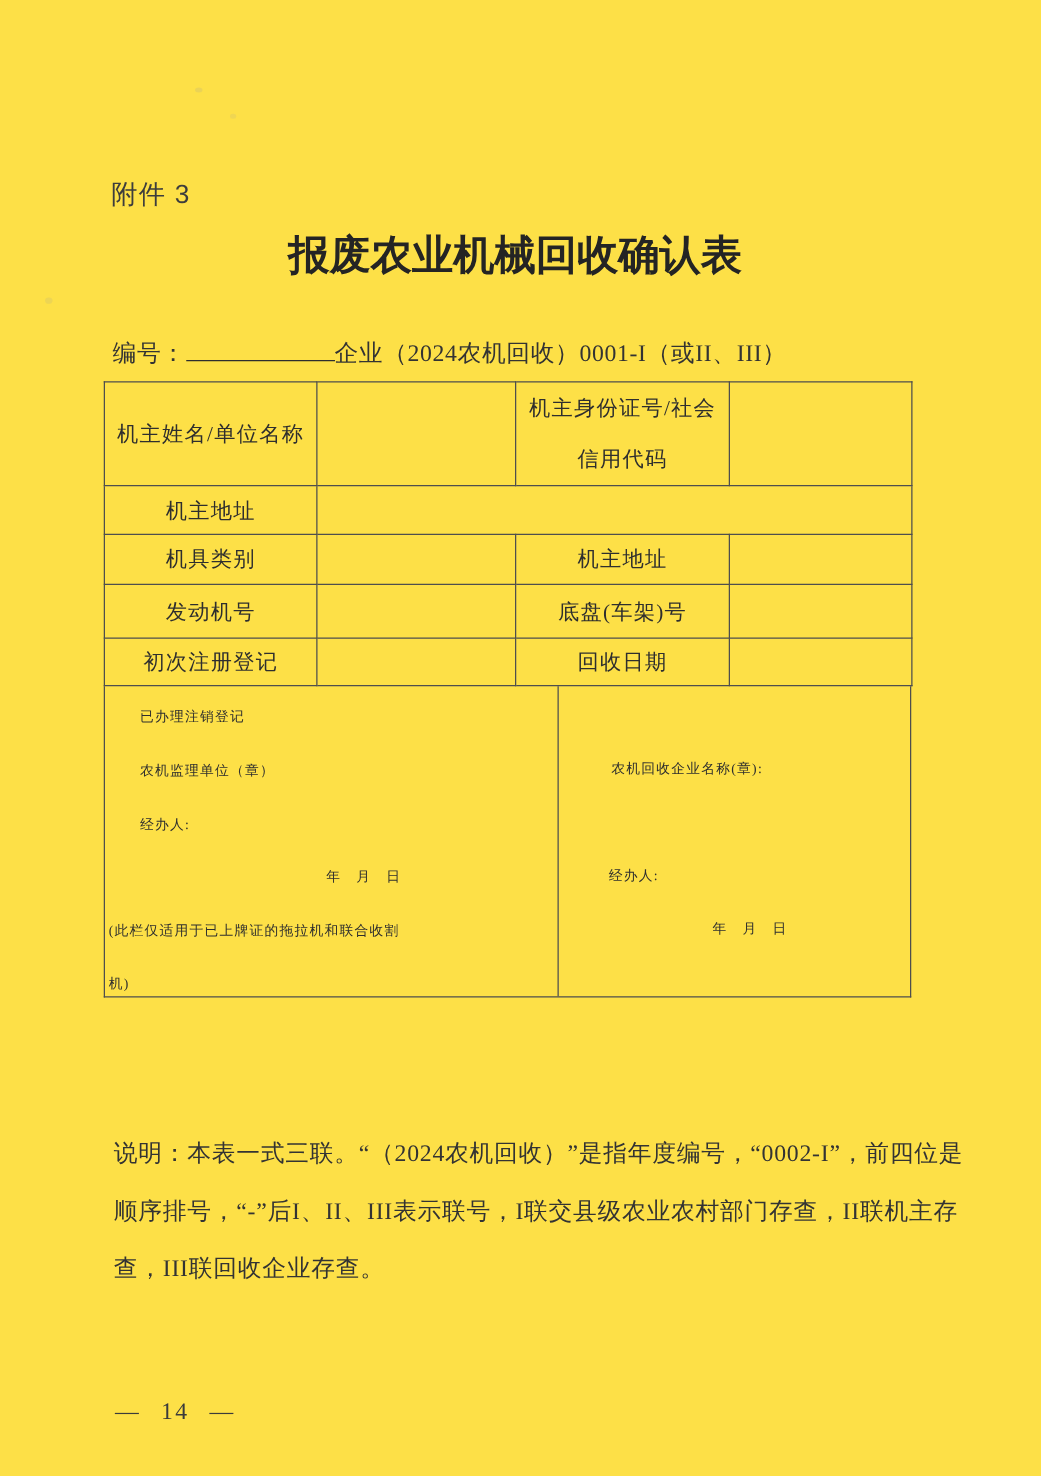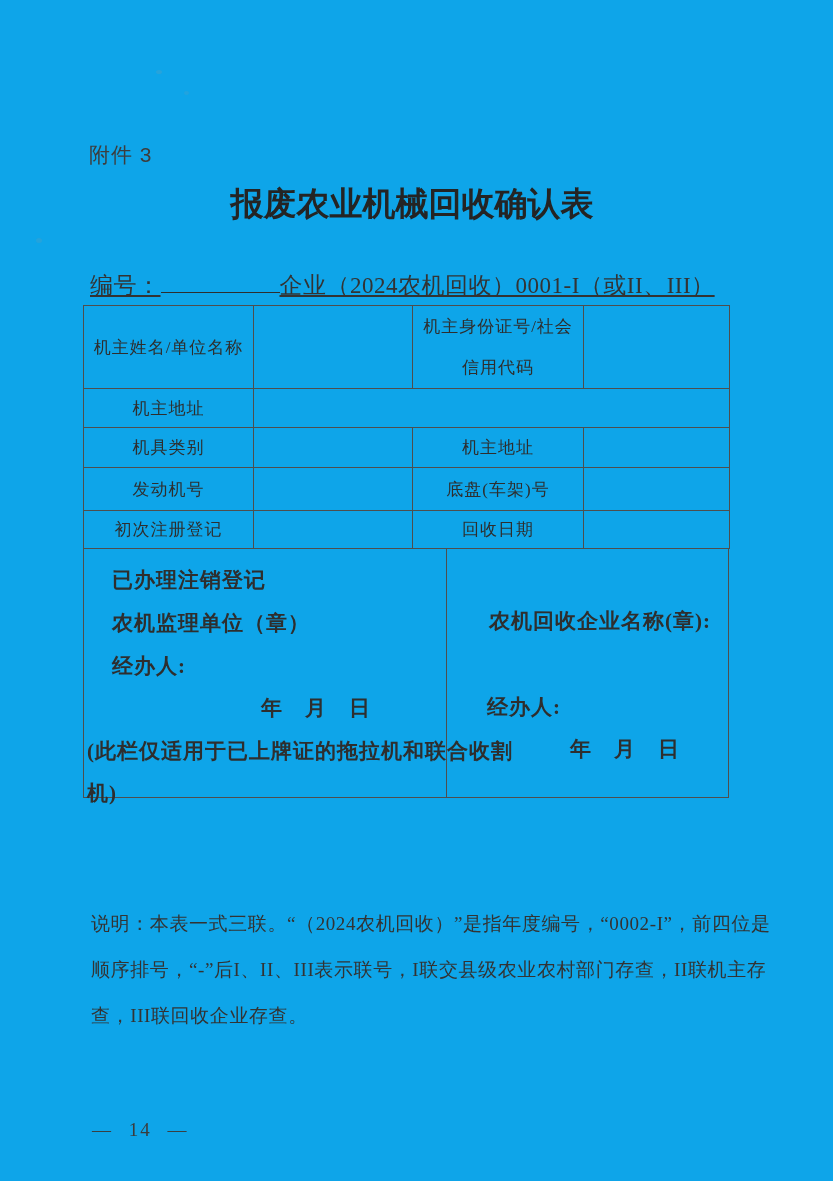--- a/index.html
+++ b/index.html
@@ -1,20 +1,20 @@
 <!DOCTYPE html>
 <html><head>
 <meta charset="utf-8">
 <style>
   html, body { margin: 0; padding: 0; background: #ffffff; }
   .page {
     position: relative;
     width: 833px;
     height: 1181px;
-    background: #0ea5e9;
+    background: #fde047;
     font-family: "Liberation Serif", "DejaVu Serif", serif;
     color: #2c2c2c;
     overflow: hidden;
   }
   .attachment {
     position: absolute;
     left: 89px;
     top: 141px;
     font-size: 21px;
     letter-spacing: 1px;
@@ -30,25 +30,24 @@
     text-align: center;
     font-size: 33px;
     font-weight: 700;
     letter-spacing: 0px;
     color: #242424;
   }
   .serial {
     position: absolute;
     left: 90px;
     top: 270px;
-    font-size: 23px;
+    font-size: 19px;
     letter-spacing: 0.5px;
     white-space: nowrap;
     color: #333333;
-    text-decoration: underline;
   }
   .serial .blank-underline {
     display: inline-block;
     width: 119px;
     height: 16px;
     border-bottom: 1.6px solid #2e2e2e;
     vertical-align: baseline;
   }
   .form-box {
     position: absolute;
@@ -83,25 +82,24 @@
   .cell-left {
     position: relative;
     width: 363px;
     flex: none;
     border-right: 1.5px solid #4e4e4e;
     box-sizing: border-box;
   }
   .cell-right { position: relative; flex: 1; }
   .cline {
     position: absolute;
-    font-size: 21px;
+    font-size: 11px;
     letter-spacing: 1px;
     white-space: nowrap;
     color: #2e2e2e;
-    font-weight: bold;
   }
   .notes {
     position: absolute;
     left: 91px;
     top: 901px;
     font-size: 19px;
     letter-spacing: 0.6px;
     line-height: 46px;
     color: #333333;
   }

